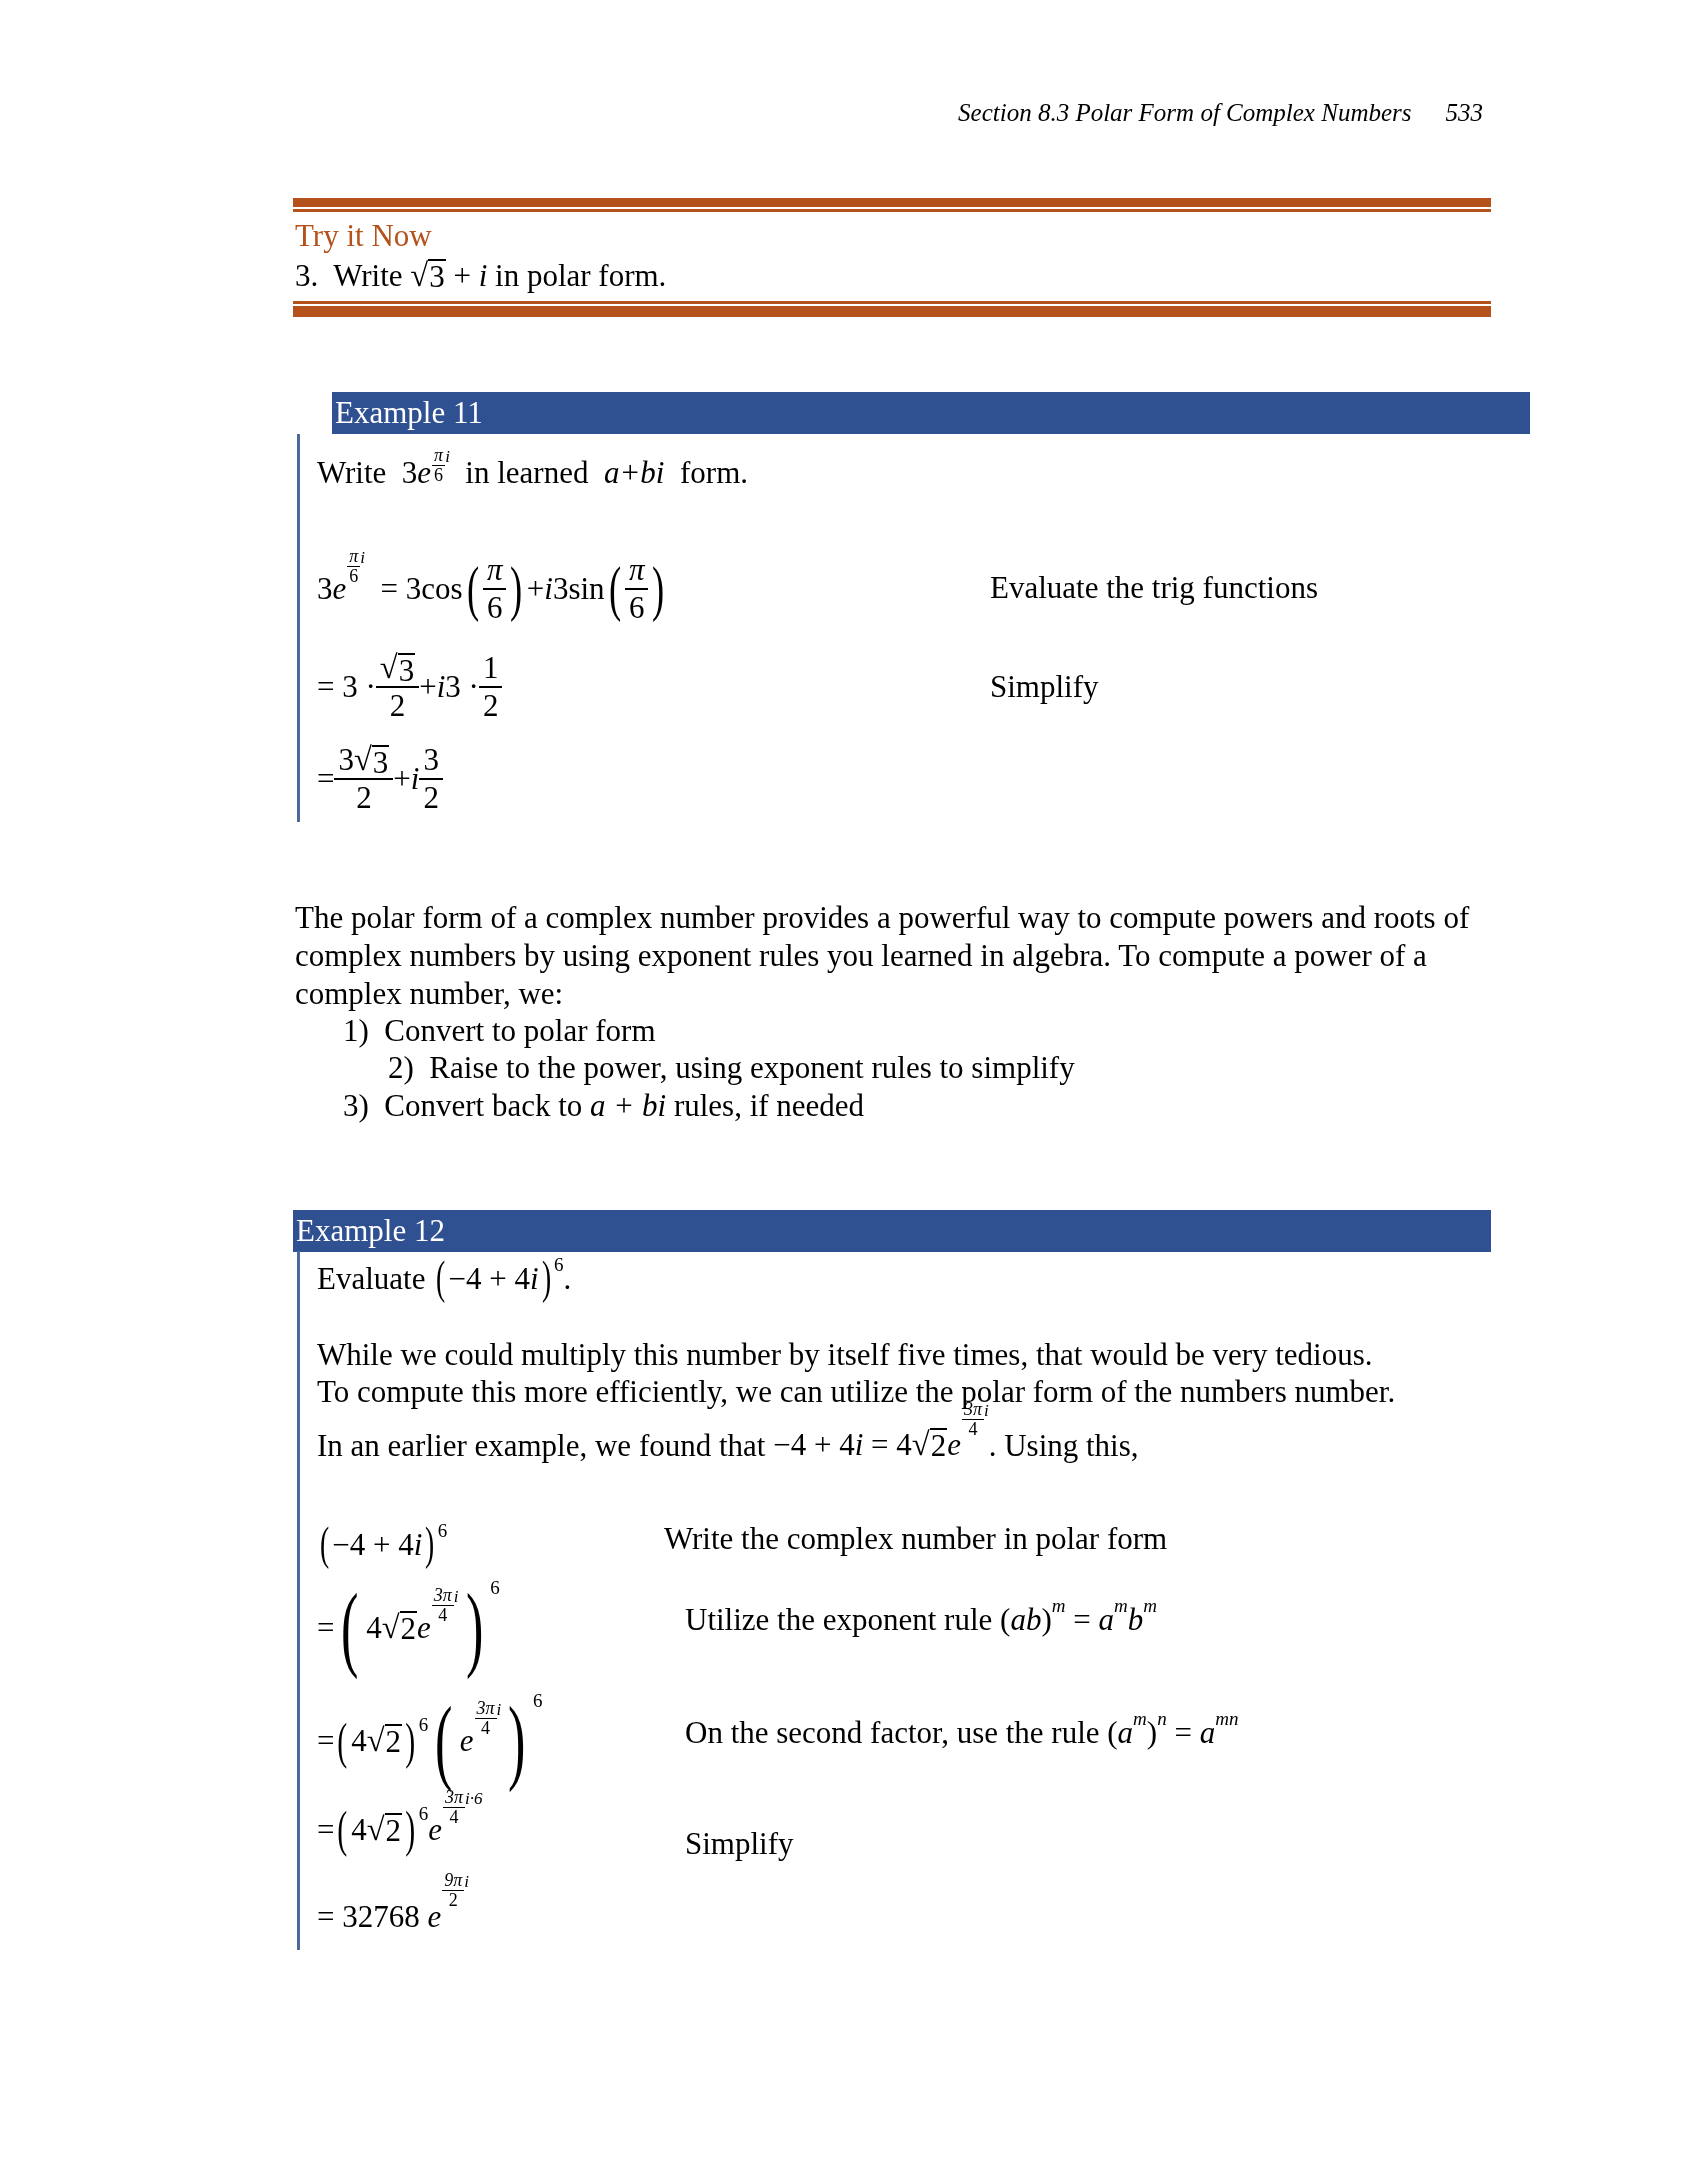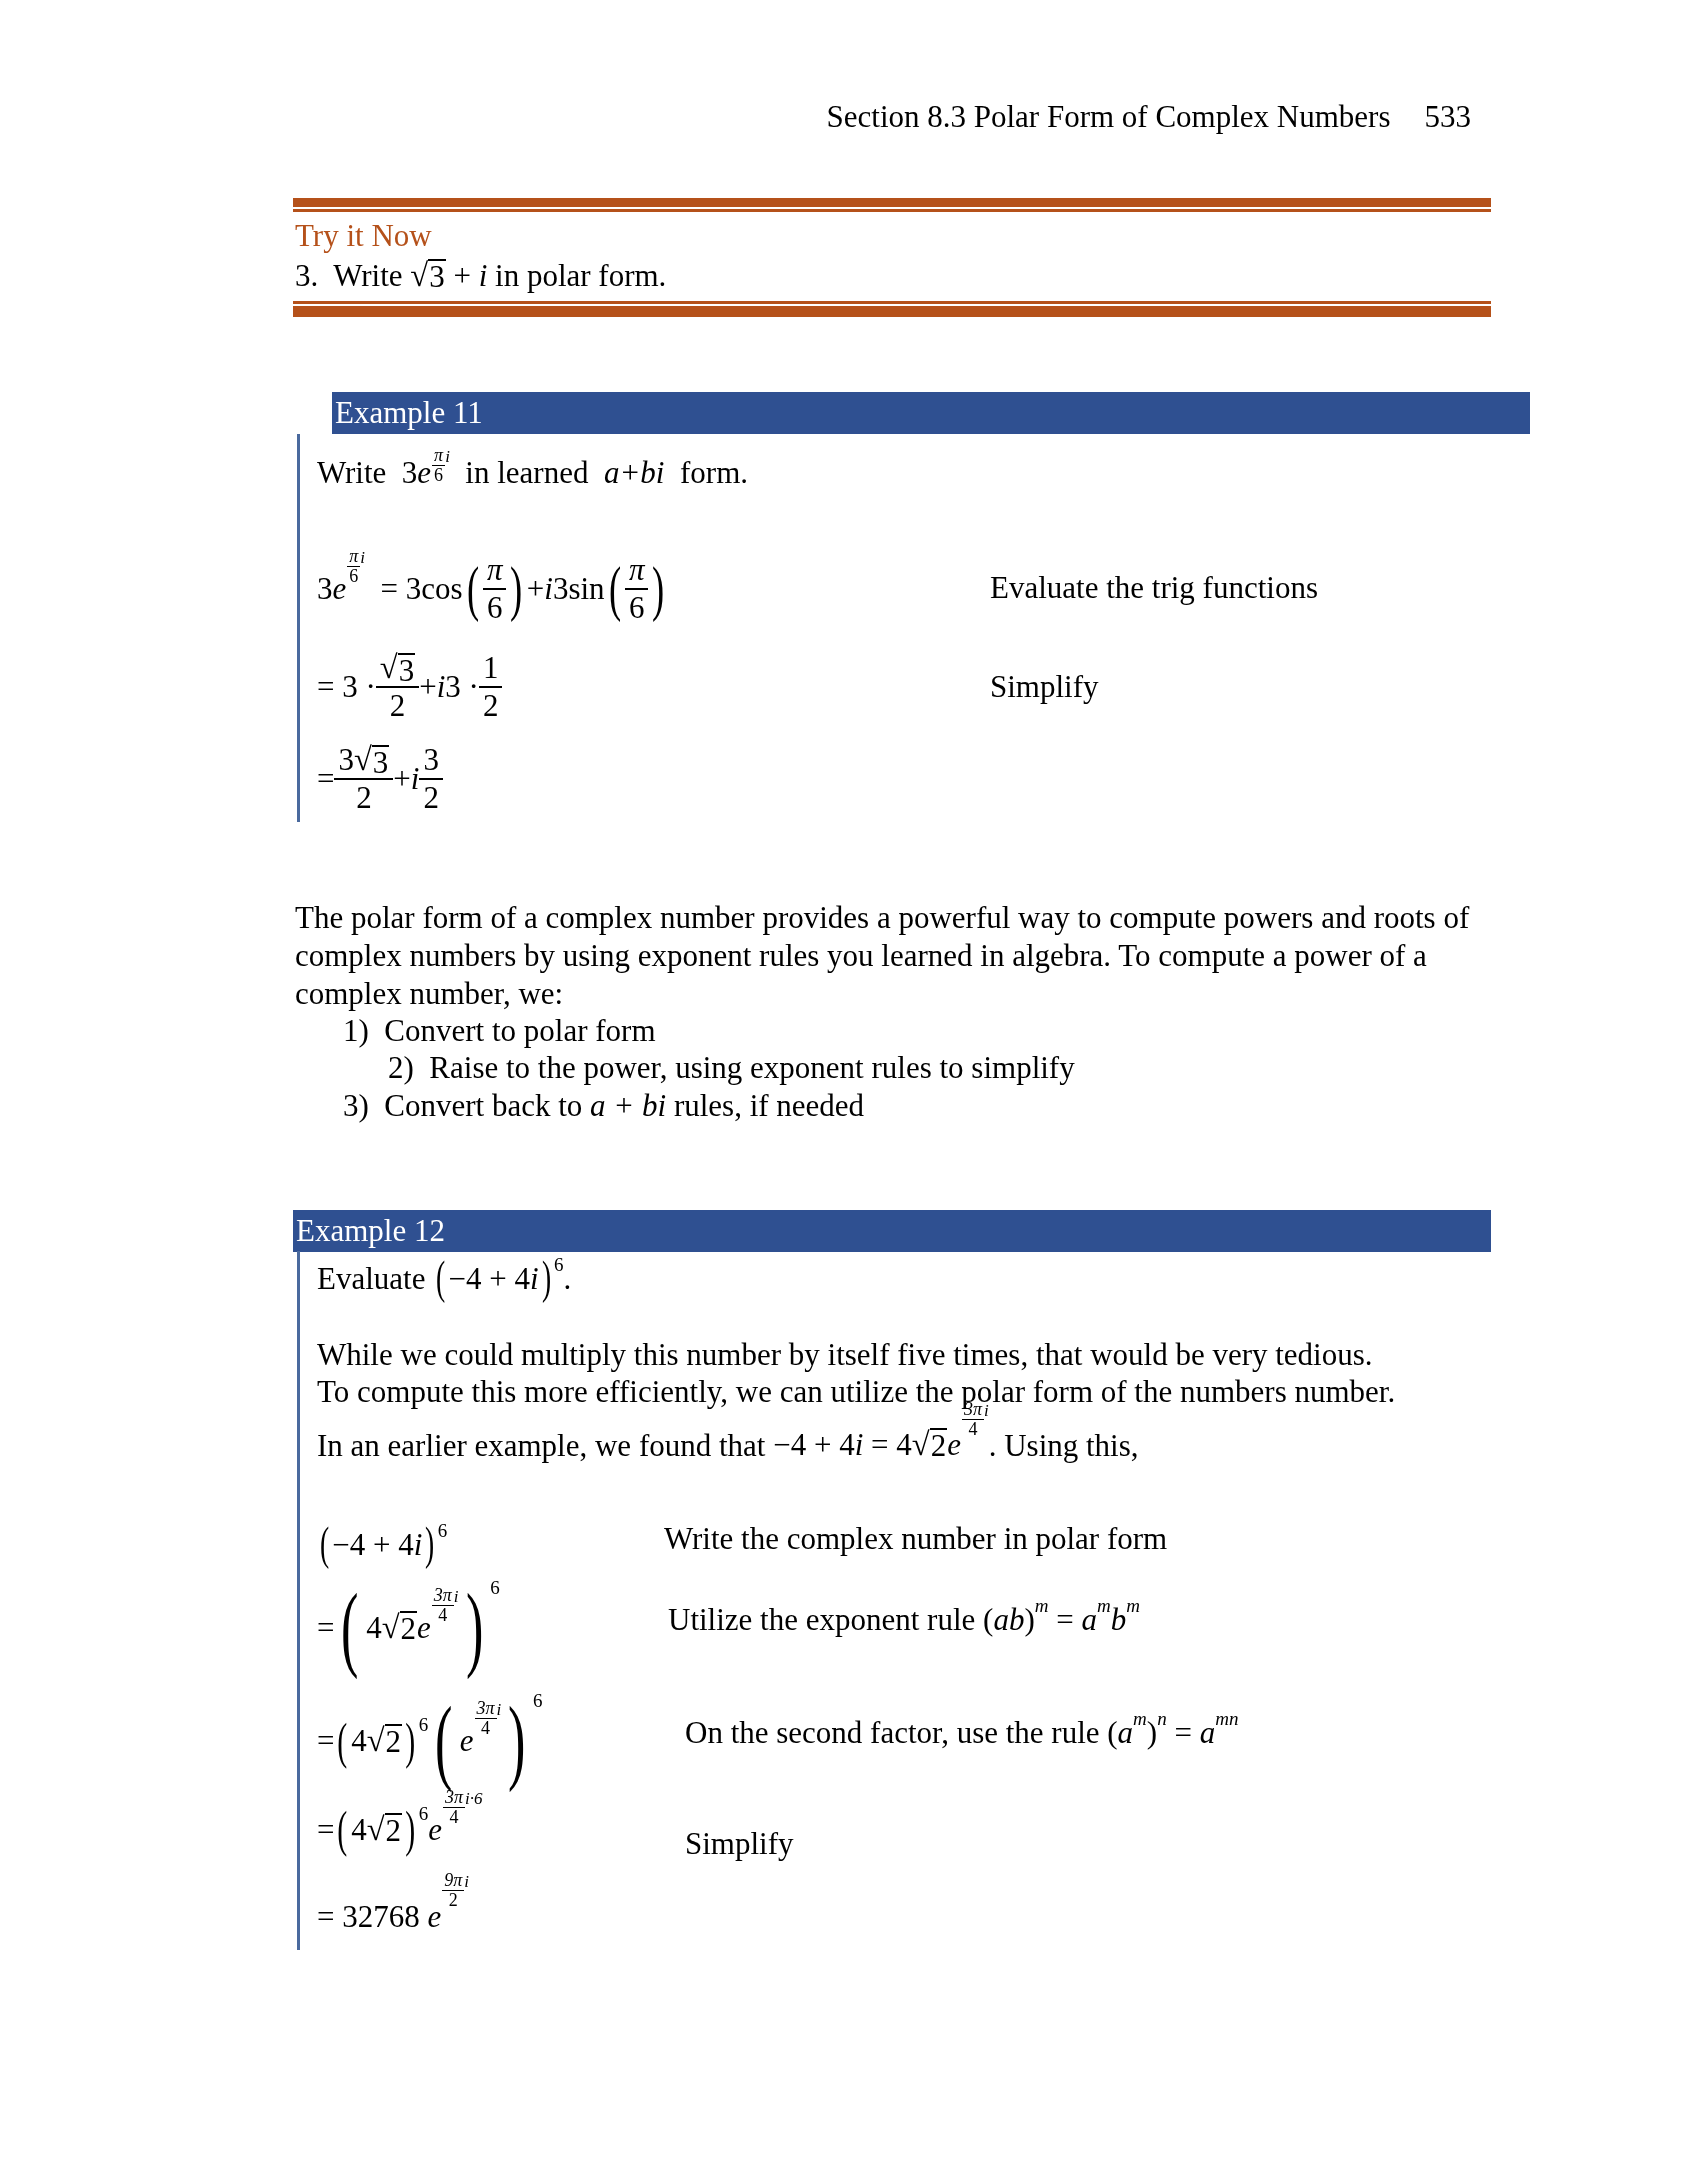--- a/index.html
+++ b/index.html
@@ -2,21 +2,21 @@
 <html><head>
 <meta charset="utf-8">
 <style>
   html,body{margin:0;padding:0;background:#fff;}
   body{width:1683px;height:2178px;position:relative;overflow:hidden;
        font-family:"Liberation Serif","DejaVu Serif",serif;color:#000;}
   .abs{position:absolute;white-space:nowrap;}
   .t{font-size:31px;line-height:1;}
   .m{font-family:"Liberation Serif","DejaVu Serif",serif;font-size:31px;line-height:1;}
   .i{font-style:italic;}
-  .running-head{top:99px;right:212px;font-size:31px;}
+  .running-head{top:99px;right:200px;font-size:25px;font-style:italic;}
   .running-head .pg{margin-left:34px;}
 
   .rule-top{left:293px;width:1198px;top:198px;height:16px;}
   .rule-bot{left:293px;width:1198px;top:301px;height:16px;}
   .rule-top .thick{position:absolute;left:0;right:0;top:0;height:9px;background:#B5511A;}
   .rule-top .thin{position:absolute;left:0;right:0;top:11px;height:3px;background:#B5511A;}
   .rule-bot .thin{position:absolute;left:0;right:0;top:0;height:3px;background:#B5511A;}
   .rule-bot .thick{position:absolute;left:0;right:0;top:5px;height:11px;background:#B5511A;}
   .try-title{left:295px;top:218px;font-size:31px;color:#B5511A;}
   .try-q{left:295px;top:259px;}
@@ -195,21 +195,21 @@
     <span class="supfrac-wrap">
       <span class="supfrac">
         <span class="n">3π</span>
         <span class="d">4</span>
       </span>
       <span class="iexp">i</span>
     </span>
   <span class="bigparen">)</span>
     <span class="sup" style="top:-40px;">6</span>
 </div>
-<div class="abs t" style="left:668px;top:1604px;display:flex;align-items:flex-start;justify-content:space-between;">
+<div class="abs t" style="left:685px;top:1604px;display:flex;align-items:flex-start;justify-content:space-between;">
   <span>Utilize the exponent rule</span>&nbsp;
   <span class="m">(<span class="i">ab</span>)<span class="sup i" style="top:-8px;">m</span> = <span class="i">a</span><span class="sup i" style="top:-8px;">m</span><span class="i">b</span><span class="sup i" style="top:-8px;">m</span></span>
 </div>
 
 <div class="abs m" style="left:317px;top:1693px;display:flex;align-items:center;">
   <span>=</span>
     <span class="paren" style="font-size:50px;">(</span>
     <span>4<span class="sqrt">
         <span class="rad">√</span>
         <span class="under">2</span>

